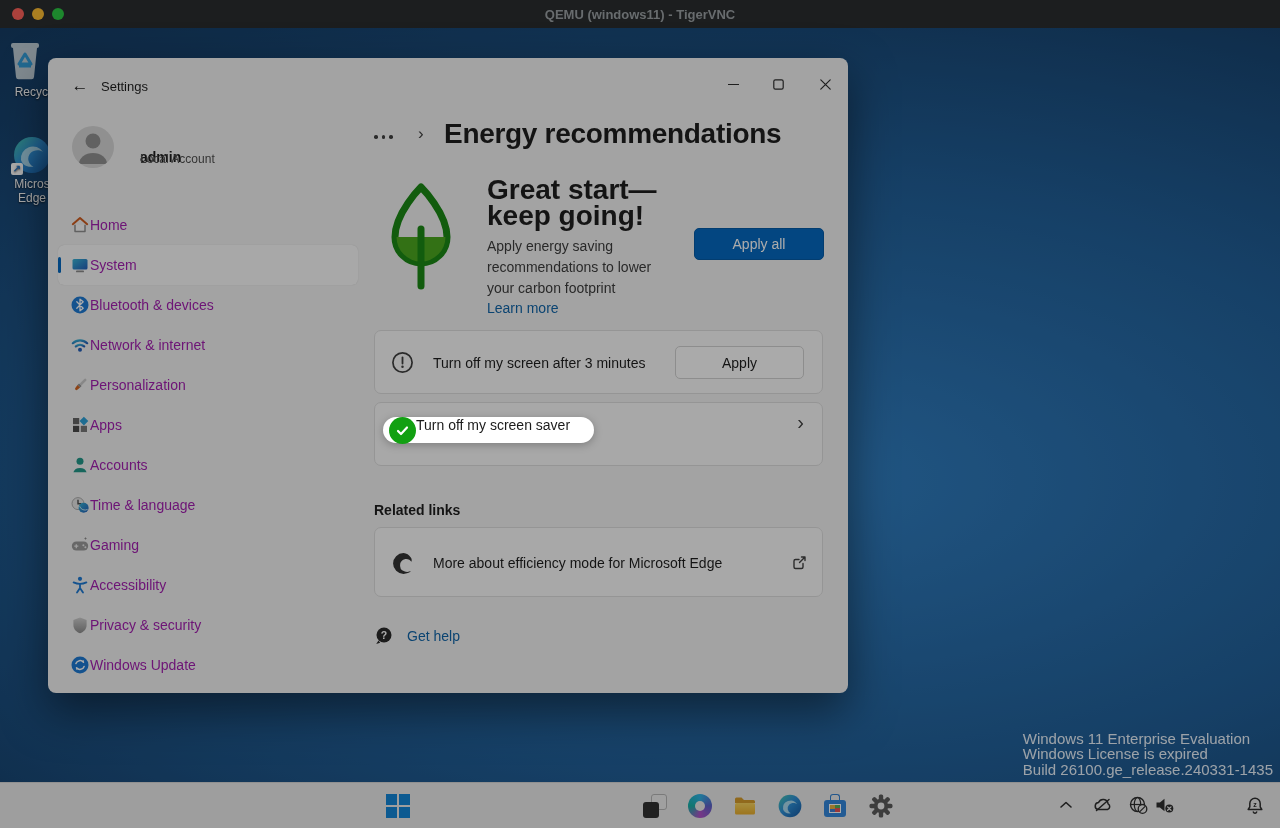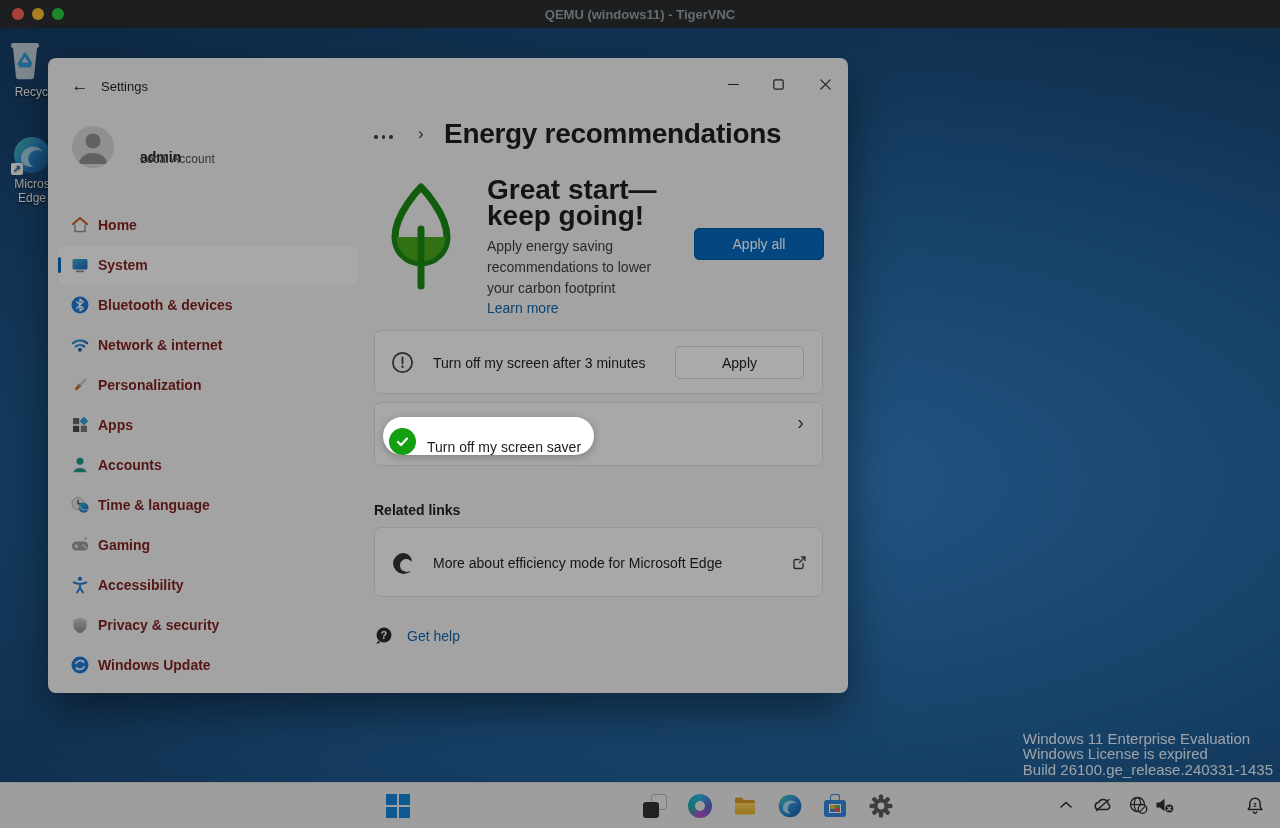--- a/index.html
+++ b/index.html
@@ -41,21 +41,21 @@
     font-size:13px; color:#1b1b1b; font-family:inherit; }
   .find-box input::placeholder { color:#767676; }
   .winctl { top:12px; width:40px; height:28px; display:flex; align-items:center; justify-content:center; border-radius:4px; }
 
   
   .avatar { left:24px; top:68px; width:42px; height:42px; border-radius:50%; background:#d6d6d6; overflow:hidden; }
   .acc-name { left:92px; top:75px; font-size:14px; font-weight:bold; color:#1b1b1b;margin-top:16px; }
   .acc-type { left:92px; top:94px; font-size:12px; color:#4c4c4c; }
   .nav { left:10px; top:147px; width:300px; }
   .nav-item { position:relative; height:40px; border-radius:6px; display:flex; align-items:center;
-    padding-left:12px; gap:8px; font-size:14px; color:#7f1d1d;font-weight:bold; }
+    padding-left:12px; gap:0; font-size:14px; color:#a21caf; }
   .nav-item.sel { background:#fbfbfb; box-shadow:0 0 1px rgba(0,0,0,.18); }
   .nav-item.sel::before { content:""; position:absolute; left:0; top:12px; width:3px; height:16px;
     border-radius:2px; background:#0067c0; }
   .nicon { width:20px; height:20px; flex:0 0 20px; }
 
   
   .crumb-dots { left:326px; top:74px; width:30px; height:10px; display:flex; gap:4px; align-items:center; }
   .crumb-dots i { width:3.5px; height:3.5px; border-radius:50%; background:#3d3d3d; }
   .crumb-chev { left:370px; top:66px; font-size:17px; color:#3d3d3d; }
   .page-title { left:396px; top:60px; font-size:28px; font-weight:bold; color:#1a1a1a; letter-spacing:-.3px; }
@@ -66,22 +66,22 @@
   .hero-link { font-size:14px; color:#0d63a8; display:inline-block; }
   .btn-primary { left:646px; top:170px; width:130px; height:32px; background:#0067c0;
     border:1px solid #0058a6; border-radius:5px; color:#fff; font-size:14px; font-family:inherit; }
 
   .card { left:326px; width:449px; background:#fbfbfb; border:1px solid #dedede; border-radius:7px; }
   .row-label { font-size:14px; color:#1b1b1b; }
   .btn-secondary { position:absolute; right:18px; top:15px; width:129px; height:33px; background:#fdfdfd;
     border:1px solid #d2d2d2; border-radius:5px; color:#1b1b1b; font-size:14px; font-family:inherit; }
   .chev { position:absolute; right:18px; top:8px; font-size:20px; color:#3d3d3d; }
 
-  .spotlight { position:absolute; left:8px; top:14px; width:211px; height:38px; background:#fff;
-    border-radius:19px; z-index:50; display:flex; align-items:flex-end; gap:11px; padding-left:6px;
+  .spotlight { position:absolute; left:8px; top:14px; width:211px; height:26px; background:#fff;
+    border-radius:19px; z-index:50; display:flex; align-items:flex-start; padding-left:6px;
     box-shadow:0 2px 8px rgba(0,0,0,.25); }
   .check-circle { width:27px; height:27px; border-radius:50%; background:#12a012;
     display:flex; align-items:center; justify-content:center; flex:0 0 27px; }
 
   .section-h { left:326px; top:444px; font-size:14px; font-weight:bold; color:#1a1a1a; }
   .gethelp { left:326px; top:568px; display:flex; align-items:center; gap:14px; }
   .gethelp a { font-size:14px; color:#0d63a8; text-decoration:none; }
 
   
   .taskbar { left:0; top:782px; width:1280px; height:46px; background:#ececec; border-top:1px solid #d7d7d7; }

